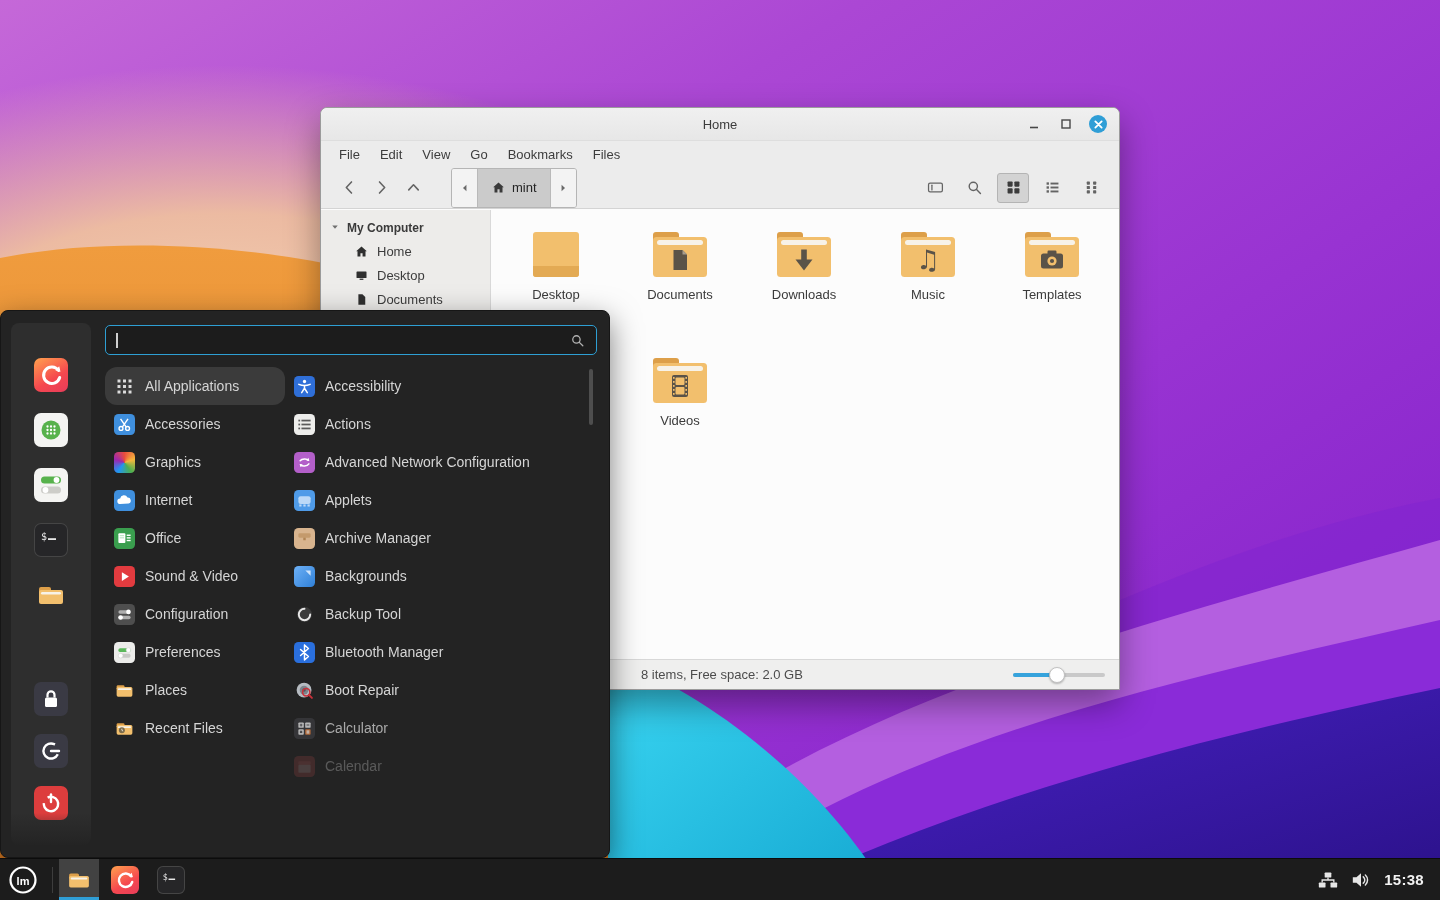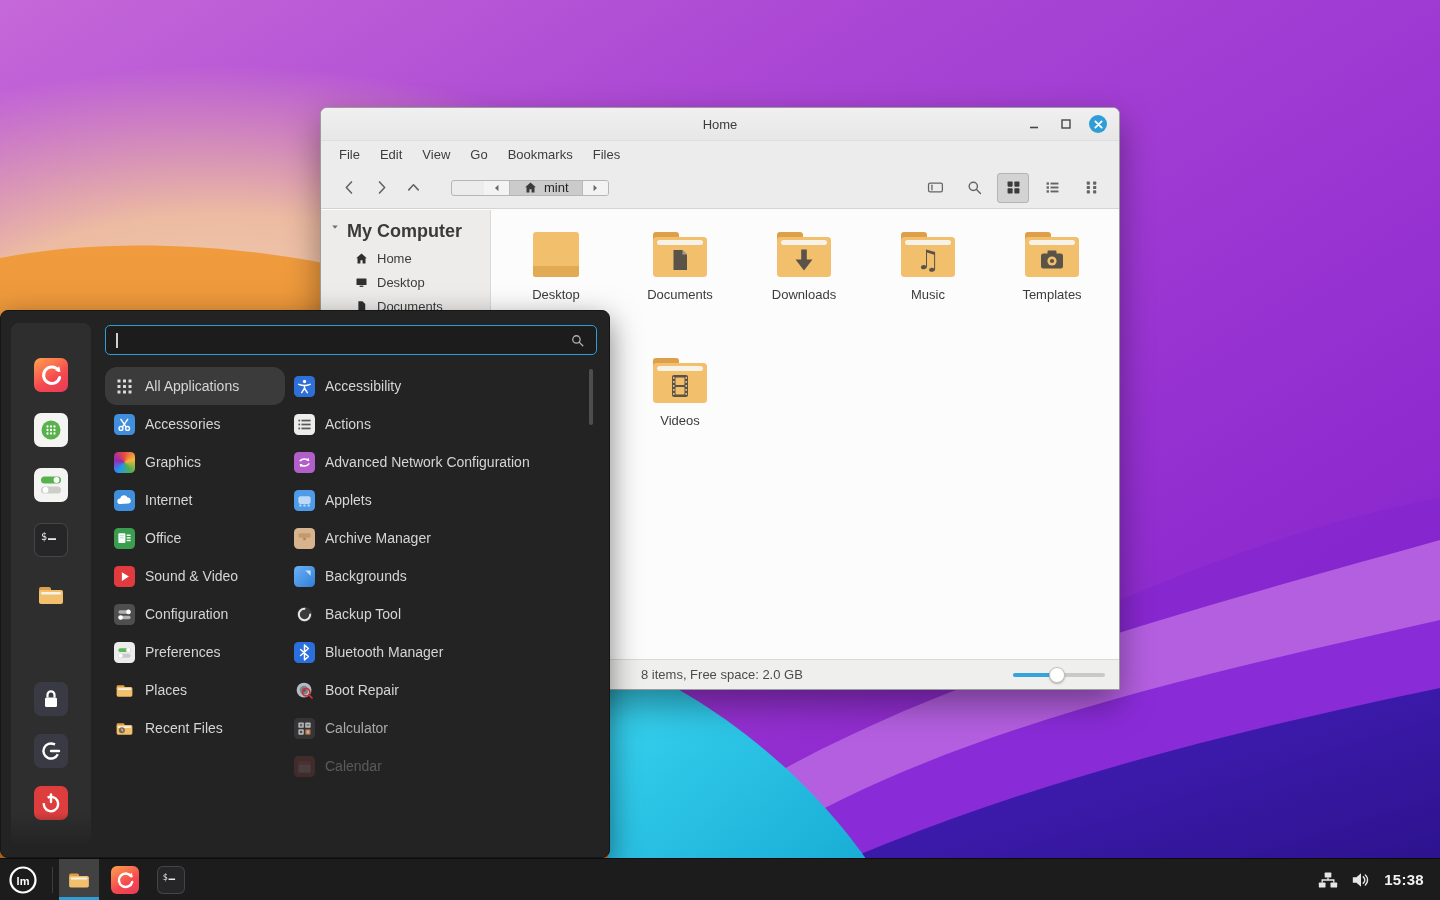--- a/index.html
+++ b/index.html
@@ -22,32 +22,32 @@
   .ctl.close svg { width:9px; height:9px; }
 
   .menubar { height:26px; background:#ececec; display:flex; align-items:center; padding-left:8px; }
   .mb-item { font-size:13px; color:#3d3d3d; padding:3px 10px; }
 
   .fm-toolbar { height:42px; background:#ececec; display:flex; align-items:center; padding:0 12px;
     border-bottom:1px solid #d4d4d4; }
   .tb-btn { width:32px; height:30px; display:flex; align-items:center; justify-content:center; color:#646464; border-radius:3px; }
   .tb-btn svg { width:19px; height:19px; }
   .tb-btn.active { background:#d3d3d3; border:1px solid #b4b4b4; color:#3b3b3b; }
-  .breadcrumb { margin-left:22px; height:16px; display:flex; border:1px solid #b5b5b5; border-radius:3px; overflow:hidden;padding-left:32px; }
+  .breadcrumb { margin-left:22px; height:40px; display:flex; border:1px solid #b5b5b5; border-radius:3px; overflow:hidden; }
   .bc-seg { display:flex; align-items:center; justify-content:center; background:#f3f3f3; color:#6a6a6a; }
   .bc-seg.arrow { width:25px; }
   .bc-seg.arrow svg { width:14px; height:14px; }
   .bc-seg.current { background:#cbcbcb; color:#222; padding:0 13px; gap:6px; border-left:1px solid #b9b9b9; border-right:1px solid #b9b9b9; }
   .bc-seg.current svg { width:14px; height:14px; color:#3a3a3a; }
   .bc-label { font-size:13px; color:#242424; }
   .tb-right { margin-left:auto; display:flex; align-items:center; gap:7px; }
 
   .fm-body { position:absolute; top:102px; bottom:30px; left:0; right:0; display:flex; }
   .fm-sidebar { width:170px; background:#edecea; border-right:1px solid #d9d9d9; padding-top:7px; }
-  .sb-root { display:flex; gap:5px; padding:4px 8px; font-size:18px; font-weight:bold; color:#3a3a3a; }
+  .sb-root { display:flex; gap:5px; padding:4px 8px; font-size:12px; font-weight:bold; color:#3a3a3a; }
   .sb-root svg { width:12px; height:12px; color:#6f6f6f; }
   .sb-item { display:flex; align-items:center; gap:8px; padding:4.5px 8px 4.5px 33px; font-size:13px; color:#3c3c3c; }
   .sb-item svg { width:15px; height:15px; color:#2f2f2f; }
 
   .fm-files { flex:1; background:#fcfcfc; display:grid; grid-template-columns:repeat(5,124px);
     grid-auto-rows:126px; padding:14px 0 0 3px; align-content:start; }
   .file-item { display:flex; flex-direction:column; align-items:center; gap:5px; padding-top:4px; }
   .file-icon { width:64px; height:54px; }
   .file-icon svg { width:100%; height:100%; }
   .file-label { font-size:13px; color:#3b3b3b; }

